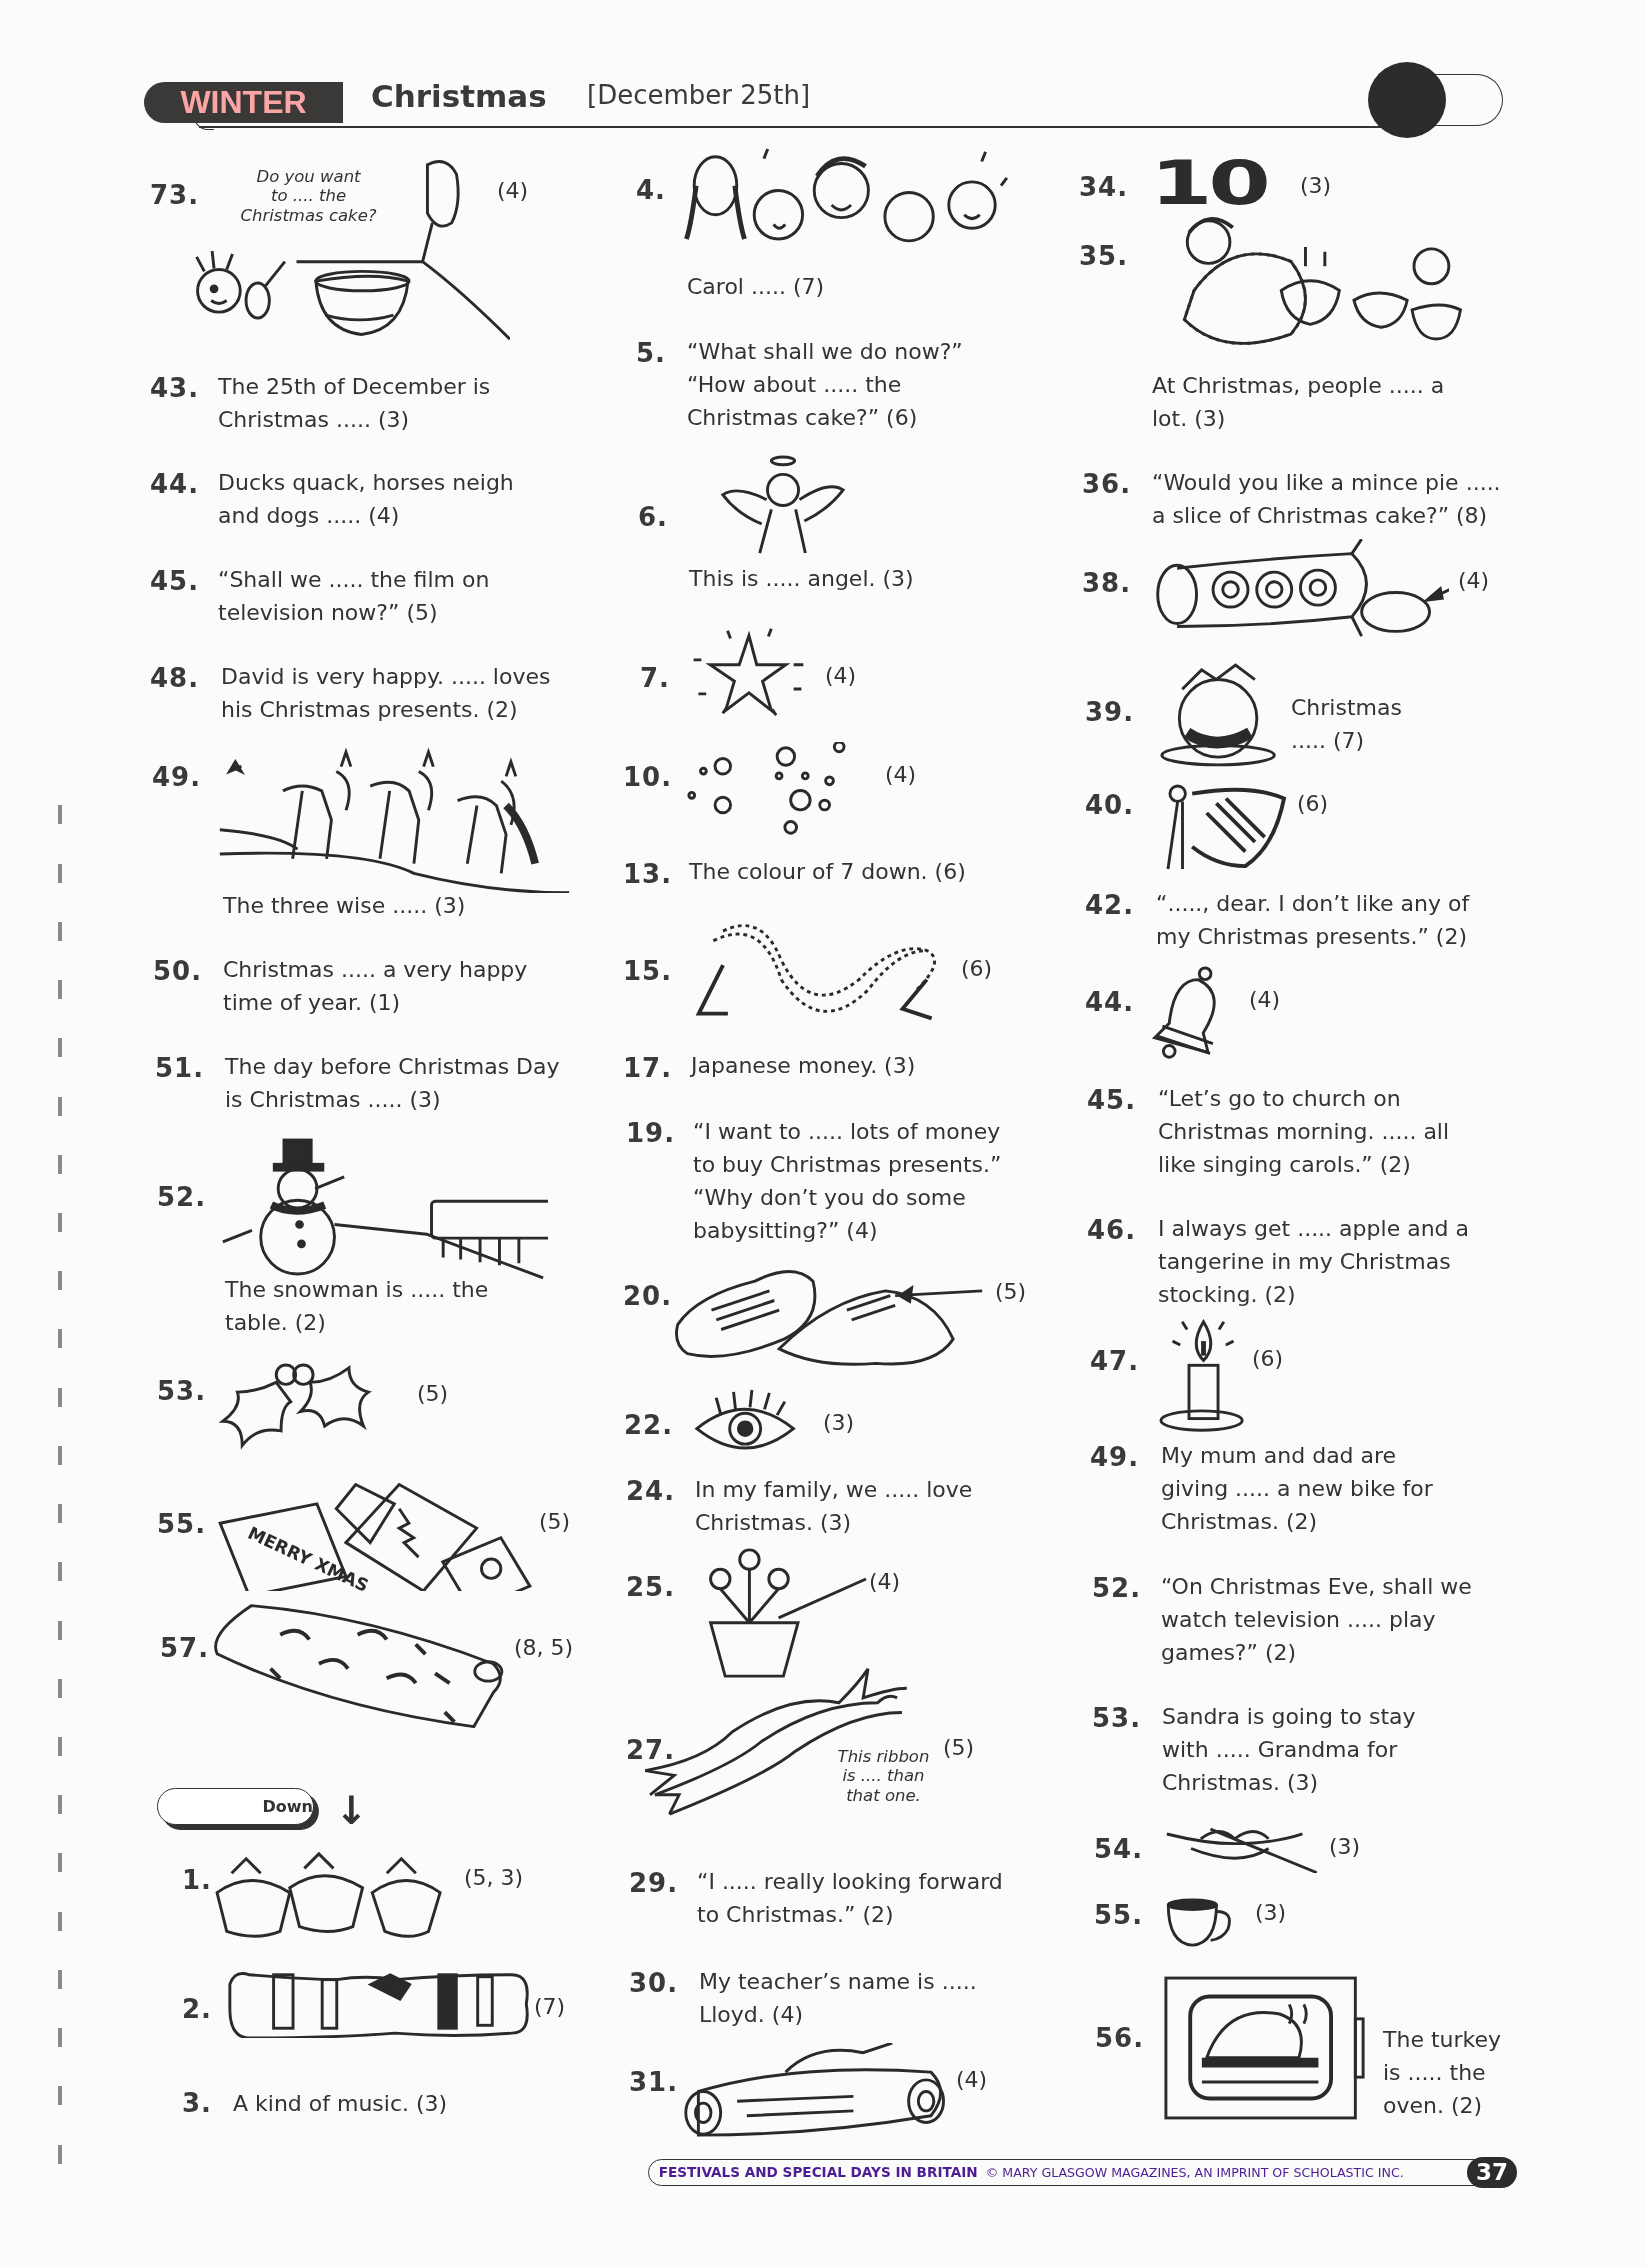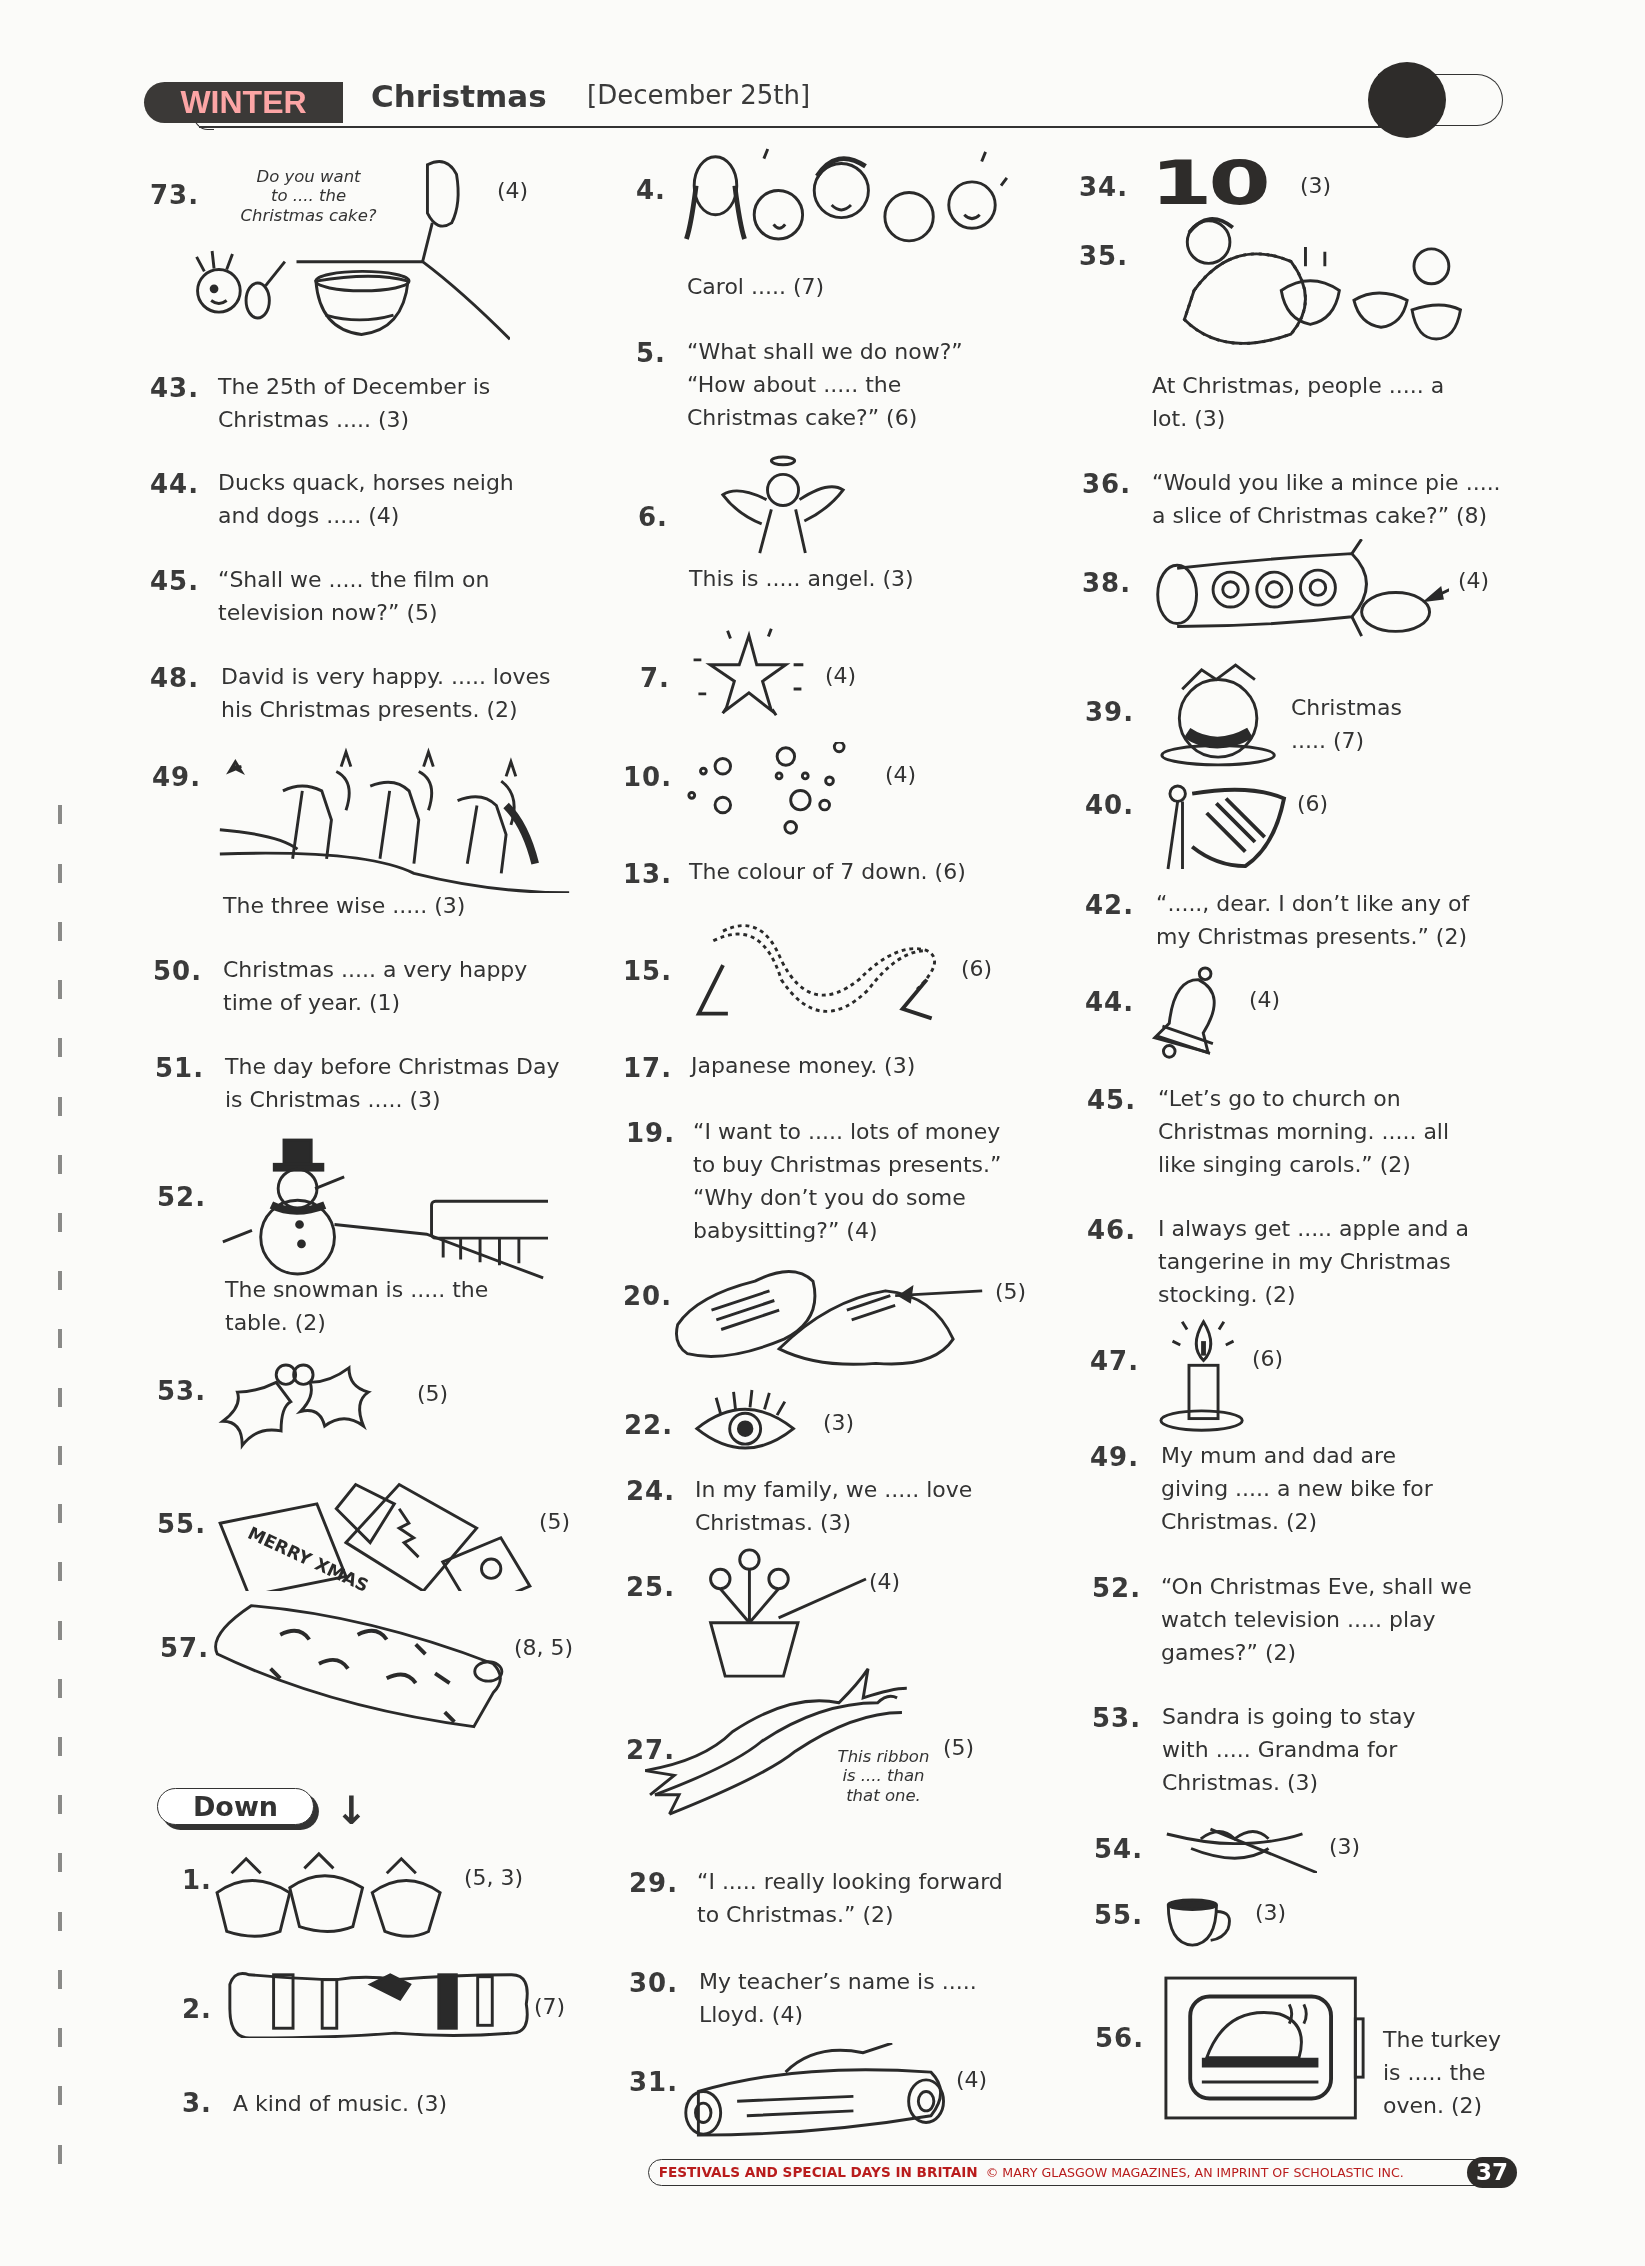--- a/index.html
+++ b/index.html
@@ -15,25 +15,25 @@
   .hdr-pill { position:absolute; left:144px; top:82px; width:199px; height:41px; background:#3b3937; border-radius:21.3px 0 0 21.3px;
               color:#fca5a5; font-family:"Liberation Sans", sans-serif; font-weight:bold; font-size:32px; line-height:41px; text-align:center; letter-spacing:0px; }
   .hdr-title { position:absolute; left:371px; top:78px; font-family:"DejaVu Sans", sans-serif; font-weight:bold; font-size:31px; color:#3a3a3a; }
   .hdr-date { position:absolute; left:587px; top:80px; font-family:"DejaVu Sans", sans-serif; font-size:26px; color:#3a3a3a; }
   .hdr-line { position:absolute; left:199px; top:126px; width:1223px; height:1.9px; background:#333; }
   .hdr-curve { position:absolute; left:194px; top:115px; width:19.4px; height:13.6px; border-left:1.9px solid #333; border-bottom:1.9px solid #333; border-bottom-left-radius:13.6px; }
   .hdr-cap { position:absolute; left:1378px; top:74px; width:124px; height:50px; border:1.9px solid #333; border-left:none; border-radius:0 27px 27px 0; }
   .hdr-circle { position:absolute; left:1368px; top:62px; width:78px; height:76px; border-radius:50%; background:#2e2c2a; }
   
   .down-pill { position:absolute; left:157px; top:1788px; width:155px; height:35px; border:1.9px solid #333; border-radius:19.4px;
-               box-shadow:4.9px 4.9px 0 #333; background:#fff; text-align:center; font-weight:bold; font-size:27px; line-height:35px; color:#333; }
+               box-shadow:4.9px 4.9px 0 #333; background:#fff; text-align:right; font-weight:bold; font-size:16px; line-height:35px; color:#333; }
   .down-arrow { position:absolute; left:335px; top:1791px; font-size:39px; line-height:39px; font-weight:bold; color:#333; }
   
   .footer { position:absolute; left:648px; top:2159px; width:830px; height:25px; border:1.9px solid #333; border-radius:13.6px 0 0 13.6px;
-            font-family:"DejaVu Sans", sans-serif; font-size:12.6px; line-height:25px; padding-left:9.7px; color:#b91c1c; white-space:nowrap; overflow:hidden; }
+            font-family:"DejaVu Sans", sans-serif; font-size:12.6px; line-height:25px; padding-left:9.7px; color:#4c1d95; white-space:nowrap; overflow:hidden; }
   .footer b { font-weight:bold; font-size:13.6px; }
   .footer-page { position:absolute; left:1467px; top:2157px; width:50px; height:31px; background:#2e2c2a; border-radius:15.5px;
                  color:#fff; font-weight:bold; font-size:23px; line-height:31px; text-align:center; }
   .bind-hole { position:absolute; left:58px; width:3.9px; height:19.4px; background:#8a8a88; }
   .ten { position:absolute; left:1150px; top:153px; font-family:"DejaVu Sans", sans-serif; font-weight:bold; font-size:60px; line-height:60px; color:#2e2c2a; letter-spacing:-2.9px; transform:scaleX(1.5); transform-origin:left; }
 </style>
 </head>
 <body>
 
 <div class="bind-hole" style="top:805px"></div>

